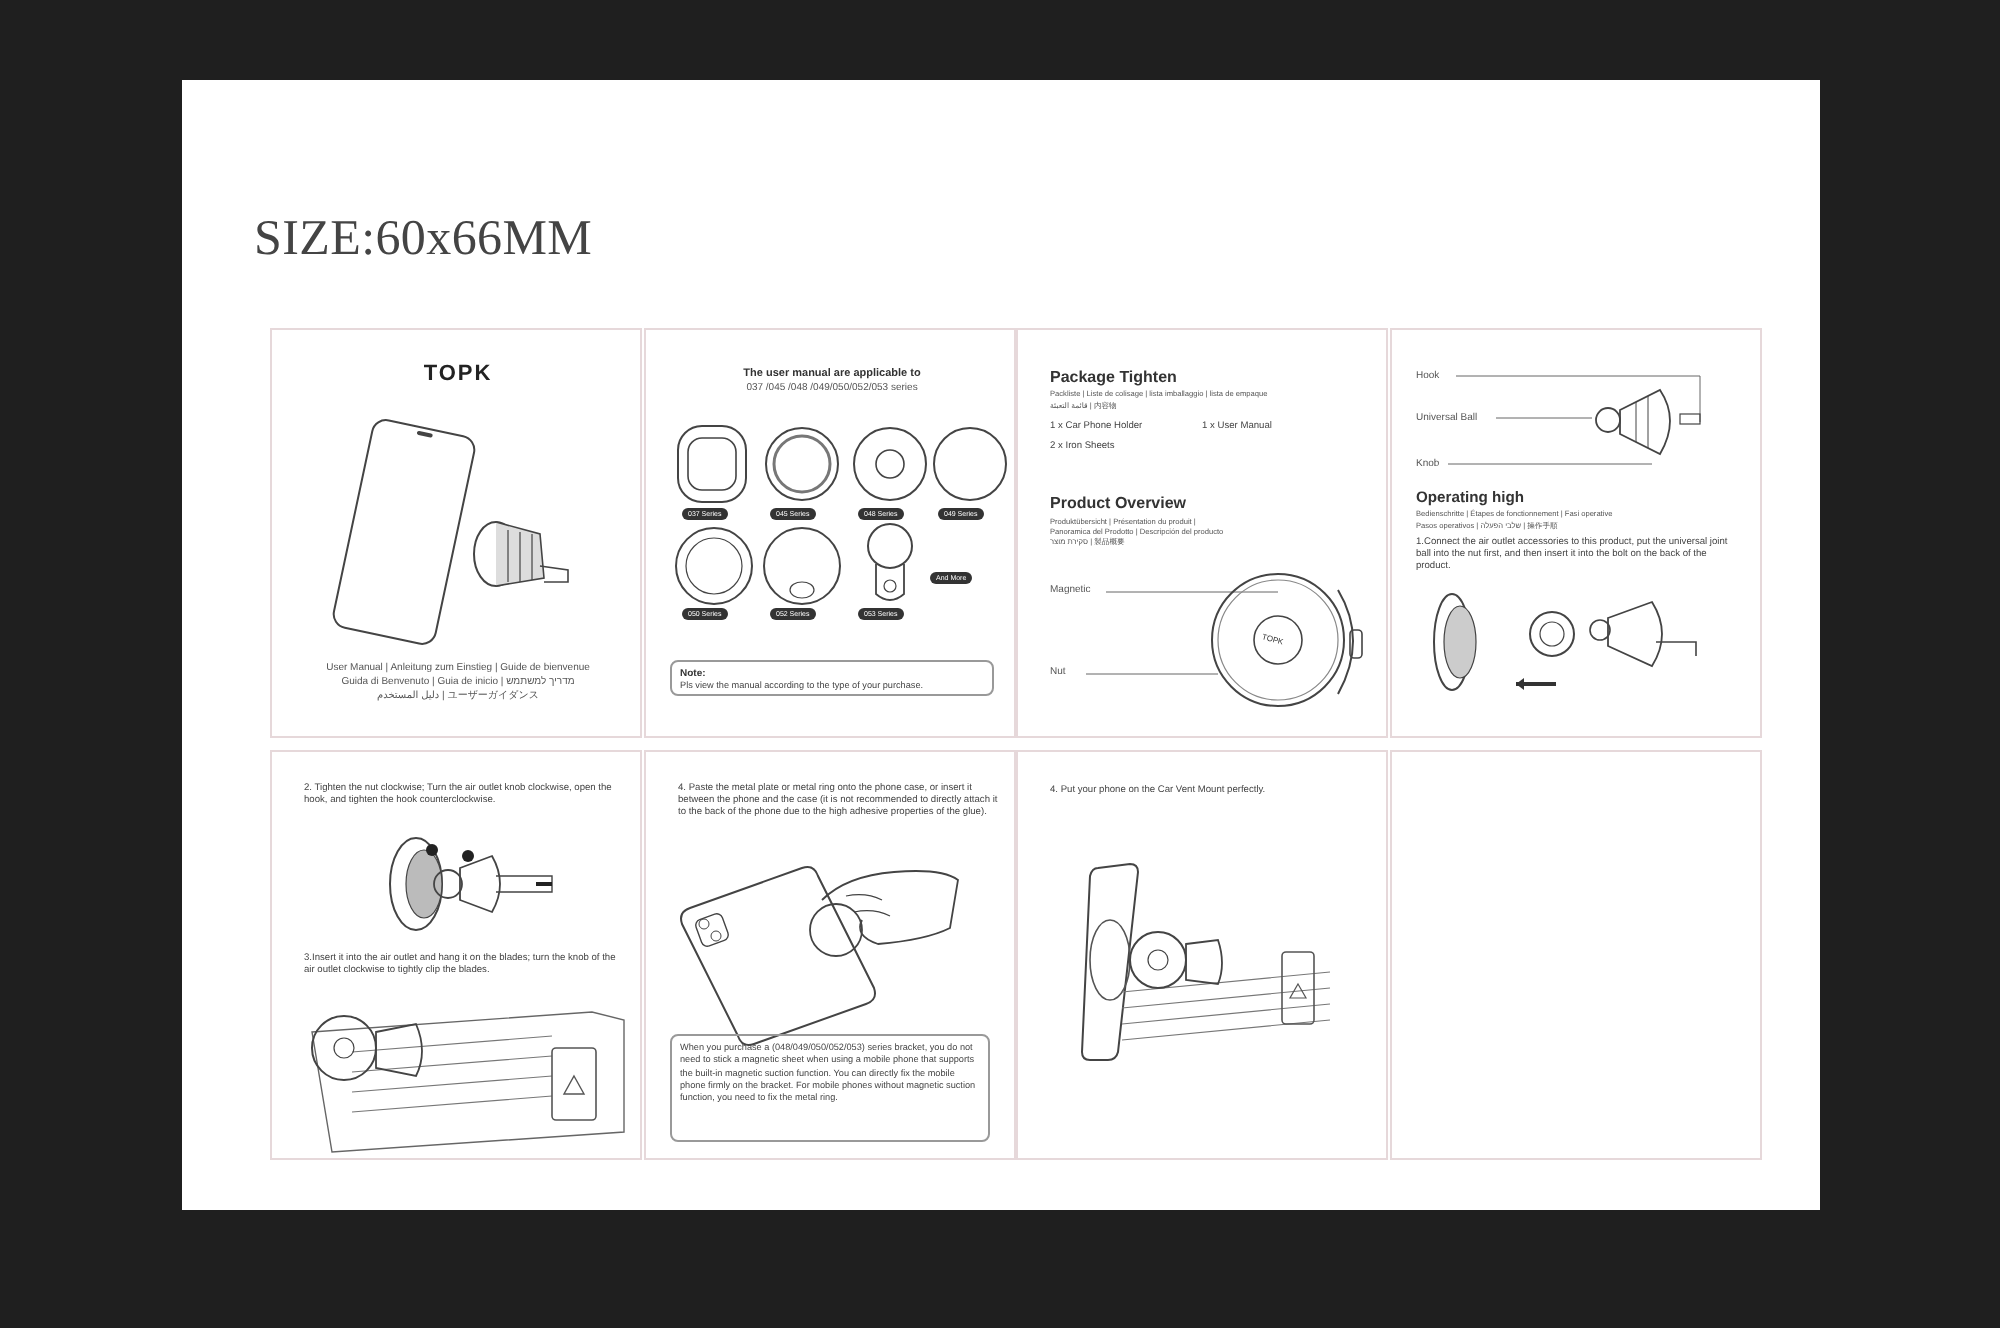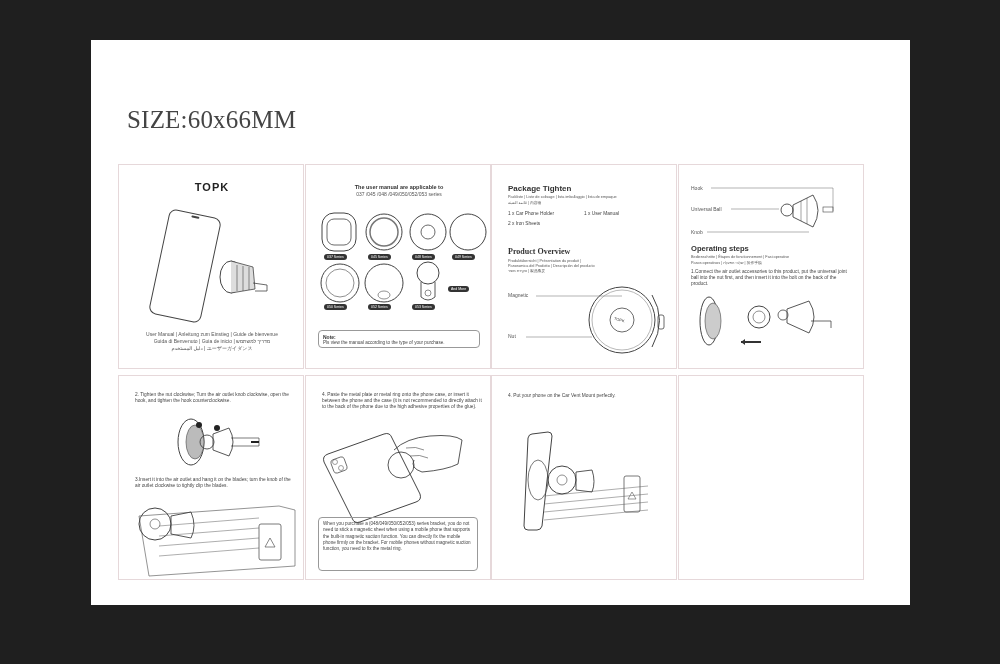--- a/index.html
+++ b/index.html
@@ -1,19 +1,19 @@
 <!DOCTYPE html>
 <html><head>
 <meta charset="utf-8">
 <style>
   html,body{margin:0;padding:0;}
   body{width:1000px;height:664px;background:#1f1f1f;position:relative;overflow:hidden;font-family:"Liberation Sans",sans-serif;color:#333;}
   .page{position:absolute;left:91px;top:40px;width:819px;height:565px;background:#ffffff;}
   .size-title{position:absolute;left:36px;top:66px;font-family:"Liberation Serif",serif;font-size:25px;color:#444;letter-spacing:0.2px;}
-  .grid{position:absolute;left:27px;top:124px;width:748px;height:418px;}
+  .grid{position:absolute;left:44px;top:124px;width:748px;height:418px;}
   .panel{position:absolute;width:186px;height:205px;border:1px solid #e6d8da;box-sizing:border-box;background:#fff;overflow:hidden;}
   .p1{left:0;top:0}.p2{left:187px;top:0}.p3{left:373px;top:0}.p4{left:560px;top:0}
   .p5{left:0;top:211px}.p6{left:187px;top:211px}.p7{left:373px;top:211px}.p8{left:560px;top:211px}
   .abs{position:absolute;}
   .tiny{font-size:5px;line-height:7px;color:#555;}
   .small{font-size:5.6px;line-height:7.2px;color:#444;}
   .brand{font-size:11px;font-weight:bold;letter-spacing:1px;color:#222;}
   .heading{font-size:8px;font-weight:bold;color:#333;}
   .pill{position:absolute;background:#333;color:#fff;font-size:3.5px;border-radius:3px;padding:1px 3px;white-space:nowrap;}
   .note-box{position:absolute;border:1px solid #999;border-radius:4px;box-sizing:border-box;padding:3px 4px;}
@@ -76,21 +76,21 @@
       </div>
     </div>
 
     <div class="panel p3">
       <div class="abs heading" style="left:16px;top:19px;">Package Tighten</div>
       <div class="abs tiny" style="left:16px;top:29px;font-size:3.8px;white-space:nowrap;">Packliste | Liste de colisage | lista imballaggio | lista de empaque</div>
       <div class="abs tiny" style="left:16px;top:35px;font-size:3.8px;">قائمة التعبئة | 内容物</div>
       <div class="abs small" style="left:16px;top:45px;font-size:4.8px;">1 x Car Phone Holder</div>
       <div class="abs small" style="left:92px;top:45px;font-size:4.8px;">1 x User Manual</div>
       <div class="abs small" style="left:16px;top:55px;font-size:4.8px;">2 x Iron Sheets</div>
-      <div class="abs heading" style="left:16px;top:82px;font-family:Liberation Serif, serif;">Product Overview</div>
+      <div class="abs heading" style="left:16px;top:82px;">Product Overview</div>
       <div class="abs tiny" style="left:16px;top:93px;font-size:3.8px;white-space:nowrap;">Produktübersicht | Présentation du produit |</div>
       <div class="abs tiny" style="left:16px;top:98px;font-size:3.8px;white-space:nowrap;">Panoramica del Prodotto | Descripción del producto</div>
       <div class="abs tiny" style="left:16px;top:103px;font-size:3.8px;">סקירת מוצר | 製品概要</div>
       <div class="abs tiny" style="left:16px;top:127px;">Magnetic</div>
       <div class="abs tiny" style="left:16px;top:168px;">Nut</div>
       <svg width="186" height="205" style="left:0;top:0">
         <line x1="44" y1="131" x2="130" y2="131" stroke="#666" stroke-width="0.5"></line>
         <line x1="34" y1="172" x2="100" y2="172" stroke="#666" stroke-width="0.5"></line>
         <circle cx="130" cy="155" r="33" fill="none" stroke="#444" stroke-width="1"></circle>
         <circle cx="130" cy="155" r="30" fill="none" stroke="#888" stroke-width="0.6"></circle>
@@ -117,21 +117,21 @@
         <ellipse cx="30" cy="156" rx="9" ry="24" fill="none" stroke="#444" stroke-width="1"></ellipse>
         <ellipse cx="34" cy="156" rx="8" ry="18" fill="#ccc" stroke="#444" stroke-width="0.6"></ellipse>
         <circle cx="80" cy="152" r="11" fill="none" stroke="#444" stroke-width="1"></circle>
         <circle cx="80" cy="152" r="6" fill="none" stroke="#444" stroke-width="0.6"></circle>
         <circle cx="104" cy="150" r="5" fill="none" stroke="#444" stroke-width="0.8"></circle>
         <path d="M108 144 L130 136 Q140 152 130 168 L108 158 Z" fill="none" stroke="#444" stroke-width="0.9"></path>
         <path d="M132 156 L152 156 L152 163" fill="none" stroke="#444" stroke-width="0.8"></path>
         <path d="M62 177 L82 177" stroke="#333" stroke-width="2"></path>
         <path d="M62 177 L66 174 L66 180 Z" fill="#333"></path>
       </svg>
-      <div class="abs heading" style="left:12px;top:79px;font-size:7.6px;">Operating steps</div>
+      <div class="abs heading" style="left:12px;top:79px;font-size:7.6px;">Operating high</div>
       <div class="abs tiny" style="left:12px;top:89px;font-size:3.8px;white-space:nowrap;">Bedienschritte | Étapes de fonctionnement | Fasi operative</div>
       <div class="abs tiny" style="left:12px;top:95px;font-size:3.8px;">Pasos operativos | שלבי הפעלה | 操作手順</div>
       <div class="abs small" style="left:12px;top:104px;width:160px;font-size:4.8px;line-height:6px;">1.Connect the air outlet accessories to this product, put the universal joint ball into the nut first, and then insert it into the bolt on the back of the product.</div>
     </div>
 
     <div class="panel p5">
       <div class="abs small" style="left:16px;top:16px;width:162px;font-size:4.8px;line-height:6px;">2. Tighten the nut clockwise; Turn the air outlet knob clockwise, open the hook, and tighten the hook counterclockwise.</div>
       <svg width="186" height="205" style="left:0;top:0">
         <ellipse cx="72" cy="66" rx="13" ry="23" fill="none" stroke="#444" stroke-width="1"></ellipse>
         <ellipse cx="76" cy="66" rx="9" ry="17" fill="#bbb" stroke="#444" stroke-width="0.6"></ellipse>

